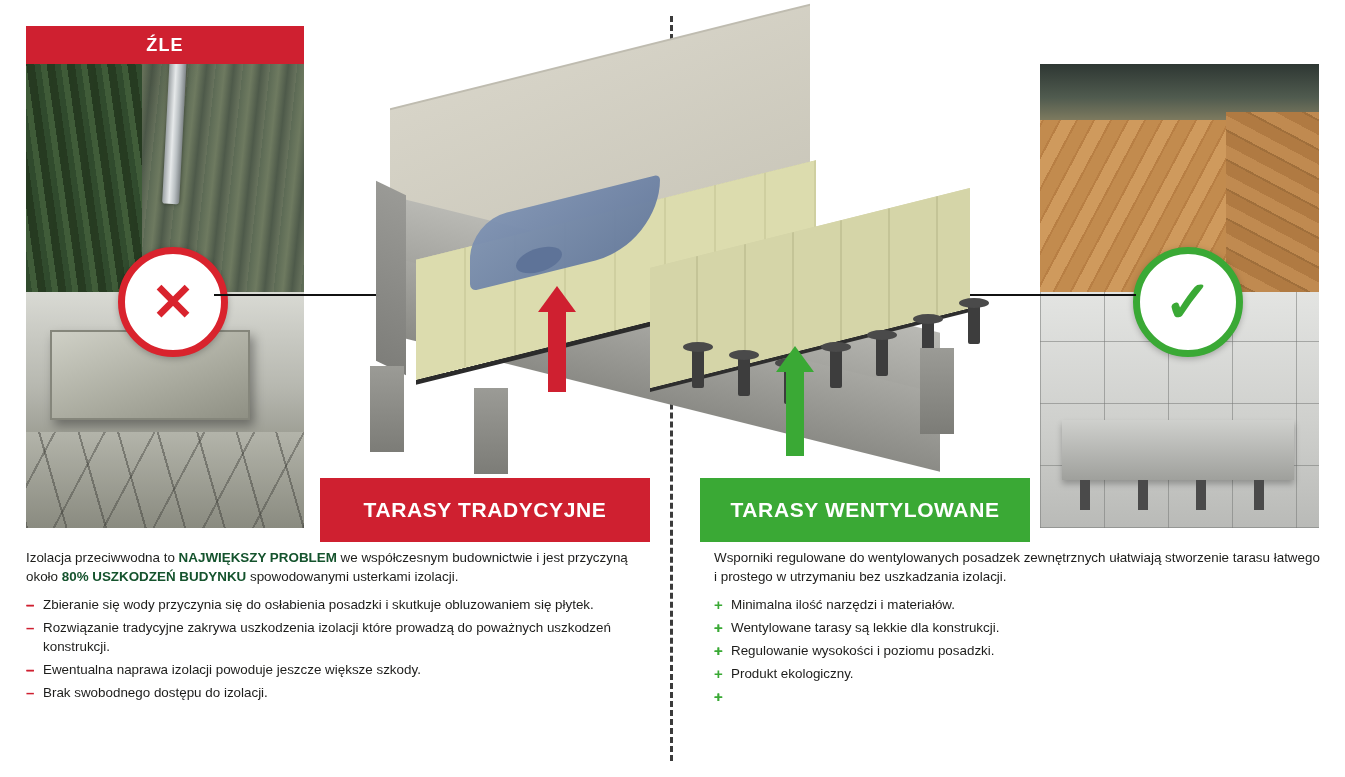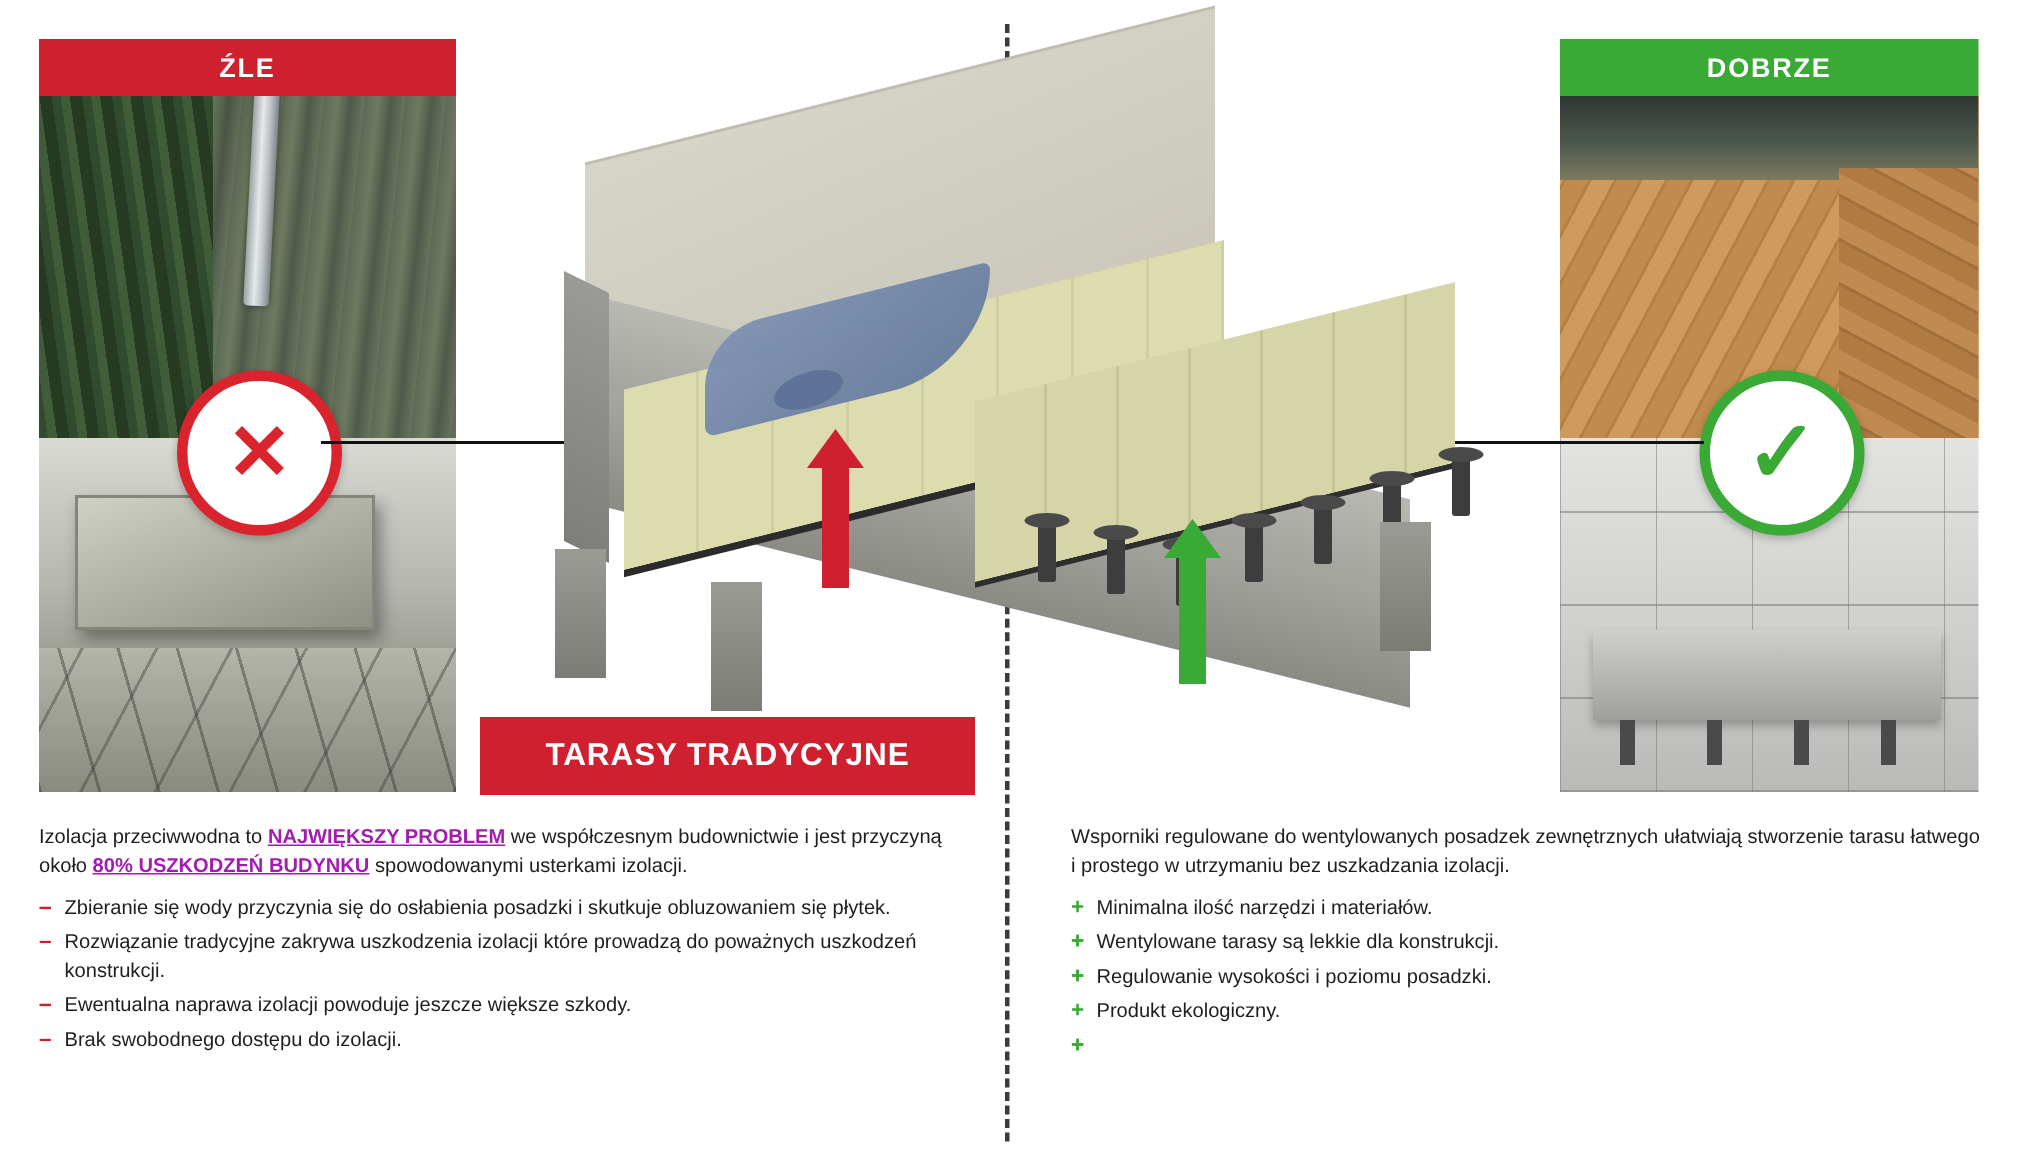--- a/index.html
+++ b/index.html
@@ -185,48 +185,45 @@
   .arrow .head{width:0;height:0;border-left:19px solid transparent;border-right:19px solid transparent;margin-left:-10px;}
   .arrow.red{left:548px;top:310px;}
   .arrow.red .shaft{height:82px;background:#cf2030;}
   .arrow.red .head{border-bottom:26px solid #cf2030;position:absolute;top:-24px;left:0;}
   .arrow.green{left:786px;top:370px;}
   .arrow.green .shaft{height:86px;background:#3aa935;}
   .arrow.green .head{border-bottom:26px solid #3aa935;position:absolute;top:-24px;left:0;}
 
   
   .label-bar{
-    position:absolute;height:52px;display:flex;align-items:center;justify-content:center;
+    position:absolute;height:64px;display:flex;align-items:center;justify-content:center;
     color:#fff;font-weight:bold;font-size:21px;letter-spacing:.6px;
   }
   .label-bar.trad{left:320px;top:478px;width:330px;background:#cf2030;}
   .label-bar.vent{left:700px;top:478px;width:330px;background:#3aa935;}
 
   
   .col{position:absolute;font-size:13.4px;line-height:1.45;color:#1d1d1b;}
   .col.left{left:26px;top:548px;width:620px;}
   .col.right{left:714px;top:548px;width:610px;}
   .intro{margin:0 0 8px 0;}
-  .intro .hl-red{color:#a21caf;font-weight:bold;text-decoration:underline;}
+  .intro .hl-red{color:#14532d;font-weight:bold;}
   ul{list-style:none;margin:0;padding:0;}
   li{position:relative;padding-left:17px;margin-bottom:3.5px;}
   li .mk{position:absolute;left:0;top:-1px;font-weight:bold;font-size:15px;}
   .col.left li .mk{color:#cf2030;}
   .col.right li .mk{color:#3aa935;}
 </style>
 </head>
 <body>
 
 <div class="root">
 
   <div class="banner bad">
     <span>ŹLE</span>
-  </div>
-  <div class="banner good">
-    <span>DOBRZE</span>
   </div>
 
   <div class="photo photo-bad-top"></div>
   <div class="photo photo-bad-bot"></div>
   <div class="photo photo-good-top"></div>
   <div class="photo photo-good-bot"></div>
 
   <div class="badge bad">
     <span class="glyph">✕</span>
   </div>
@@ -269,20 +266,23 @@
     <div class="head"></div>
     <div class="shaft"></div>
   </div>
   <div class="arrow green">
     <div class="head"></div>
     <div class="shaft"></div>
   </div>
 
   <div class="label-bar trad">
     <span>TARASY TRADYCYJNE</span>
+  </div>
+  <div class="label-bar vent">
+    <span>TARASY WENTYLOWANE</span>
   </div>
 
   <div class="col left">
     <p class="intro"><span>Izolacja przeciwwodna to </span><span class="hl-red">NAJWIĘKSZY PROBLEM</span><span> we współczesnym budownictwie i jest przyczyną około </span><span class="hl-red">80% USZKODZEŃ BUDYNKU</span><span> spowodowanymi usterkami izolacji.</span></p>
     <ul>
       <li><span class="mk">–</span></li>
       <li><span class="mk">–</span><span>Zbieranie się wody przyczynia się do osłabienia posadzki i skutkuje obluzowaniem się płytek.</span></li>
       <li><span class="mk">–</span><span>Rozwiązanie tradycyjne zakrywa uszkodzenia izolacji które prowadzą do poważnych uszkodzeń konstrukcji.</span></li>
       <li><span class="mk">–</span></li>
       <li><span class="mk">–</span><span>Ewentualna naprawa izolacji powoduje jeszcze większe szkody.</span></li>

